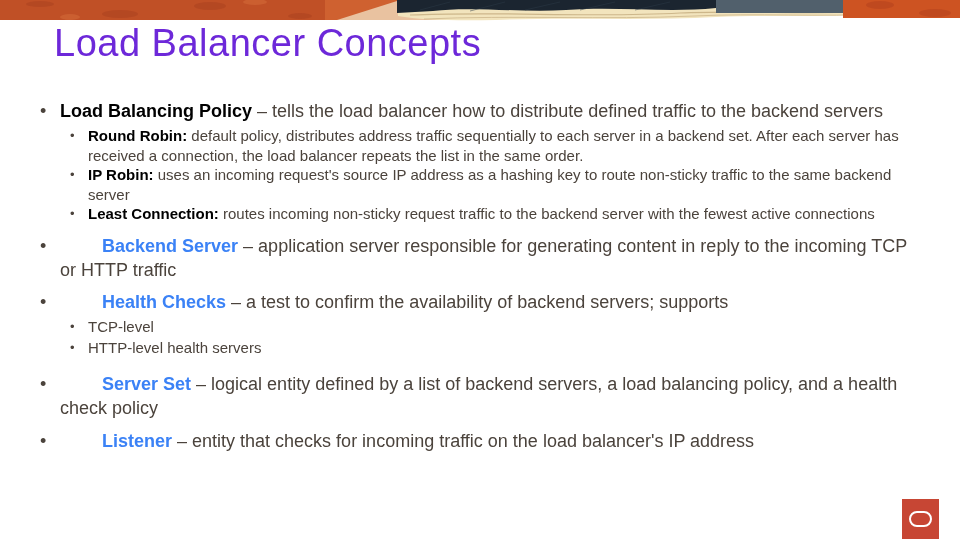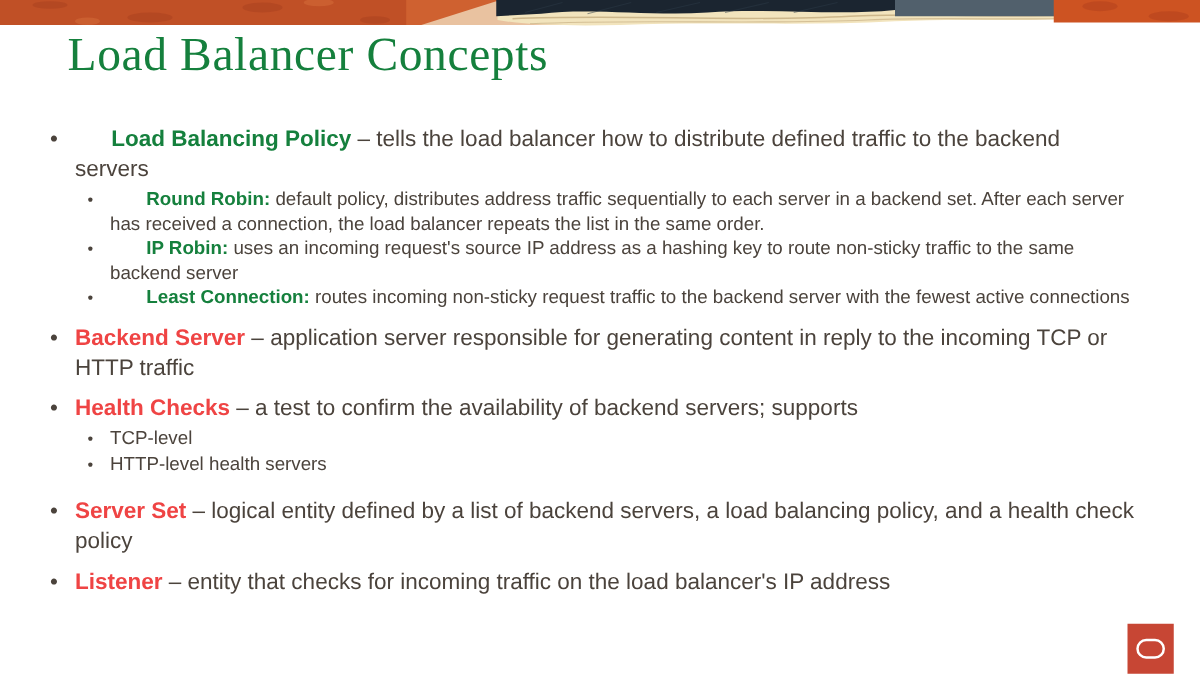--- a/index.html
+++ b/index.html
@@ -3,34 +3,34 @@
 <meta charset="utf-8">
 <style>
   html,body { margin:0; padding:0; background:#888; }
   .slide {
     position:relative; width:960px; height:540px; background:#ffffff;
     overflow:hidden; font-family:"Liberation Sans", sans-serif;
   }
   .banner { position:absolute; top:0; left:0; width:960px; height:22px; display:block; }
   .title {
     position:absolute; left:54px; top:22px; margin:0;
-    font-family:Liberation Serif, serif; font-weight:400;
-    font-size:38px; color:#15803d; letter-spacing:0.5px;
+    font-family:Liberation Sans, sans-serif; font-weight:400;
+    font-size:38px; color:#6d28d9; letter-spacing:0.5px;
   }
   .content { position:absolute; left:40px; top:99px; width:872px; }
   .row { display:flex; align-items:flex-start; }
   .row.main { font-size:18px; line-height:24px; color:#4b433c; }
   .row.sub  { font-size:15px; line-height:19.5px; color:#4b433c; margin-left:30px; }
   .row.sub2 { line-height:21px; }
   .mk { flex:0 0 20px; text-align:left; }
   .row.sub .mk { flex:0 0 18px; font-size:13px; }
   .tx { flex:1 1 auto; }
   .term { font-weight:bold; }
-  .t-warm  { color:#15803d;margin-left:29px; }
-  .t-slate { color:#ef4444; }
+  .t-warm  { color:#000000; }
+  .t-slate { color:#3b82f6;margin-left:42px; }
   .mb3  { margin-bottom:3px; }
   .mb8  { margin-bottom:8px; }
   .mb9  { margin-bottom:9px; }
   .mb2  { margin-bottom:2px; }
   .grp1 { margin-bottom:10px; }
   .grp2 { margin-bottom:14px; }
   .logo {
     position:absolute; right:21px; bottom:1px; width:37px; height:40px;
     background:#c74634; display:flex; align-items:center; justify-content:center;
   }

